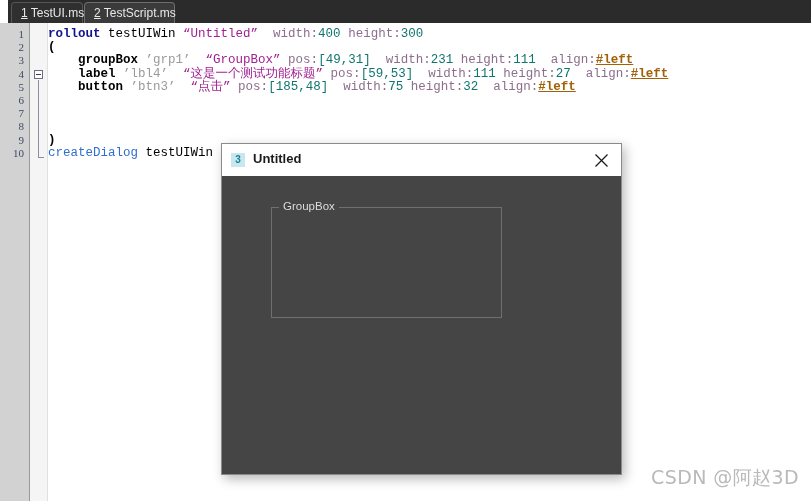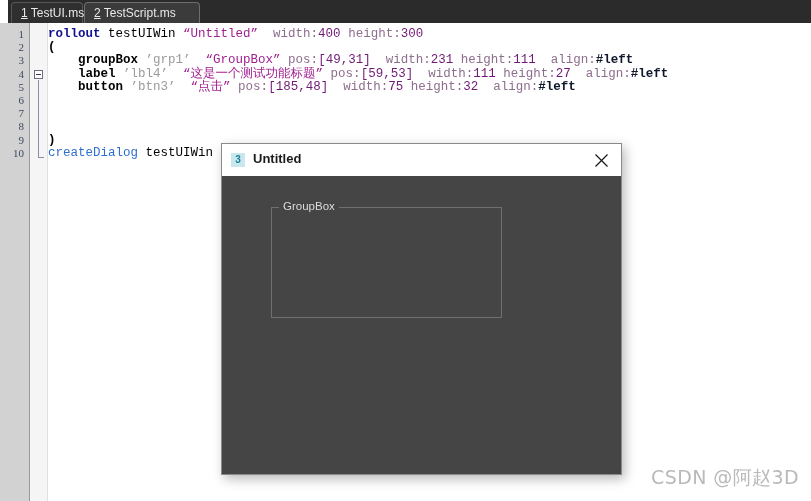--- a/index.html
+++ b/index.html
@@ -39,21 +39,21 @@
     line-height: 15px;
     font-family: "Liberation Sans", sans-serif;
   }
   .tab.active {
     background: #3b3b3b;
     border-color: #6e6e6e;
     z-index: 3;
   }
   .tab .accel { text-decoration: underline; }
   #tab-0 { left: 3px;  width: 72px; }
-  #tab-1 { left: 76px; width: 116px; }
+  #tab-1 { left: 76px; width: 91px; }
 
   
   #editor {
     position: absolute;
     left: 0; top: 23px;
     width: 811px; height: 478px;
     background: #ffffff;
   }
   #gutter {
     position: absolute;
@@ -125,22 +125,22 @@
     white-space: pre;
     color: #000000;
   }
   .cl { height: 13.2px; }
   .kw    { color: #13138f; font-weight: bold; }
   .ident { color: #000000; }
   .ctrl  { color: #000000; font-weight: bold; }
   .str   { color: #a02090; }
   .sq    { color: #9a9a9a; }
   .prop  { color: #8d6e8d; font-family: Liberation Mono, monospace; }
-  .num   { color: #701a75; }
-  .hash  { color: #0f172a; font-weight: bold; }
+  .num   { color: #0f766e; }
+  .hash  { color: #a16207; font-weight: bold; text-decoration: underline; }
   .fn    { color: #2f6fcf; }
   .brk   { color: #000000; font-weight: bold; }
 
   
   #dialog {
     position: absolute;
     left: 221px; top: 143px;
     width: 401px; height: 332px;
     box-sizing: border-box;
     border: 1px solid #8a8a8a;

